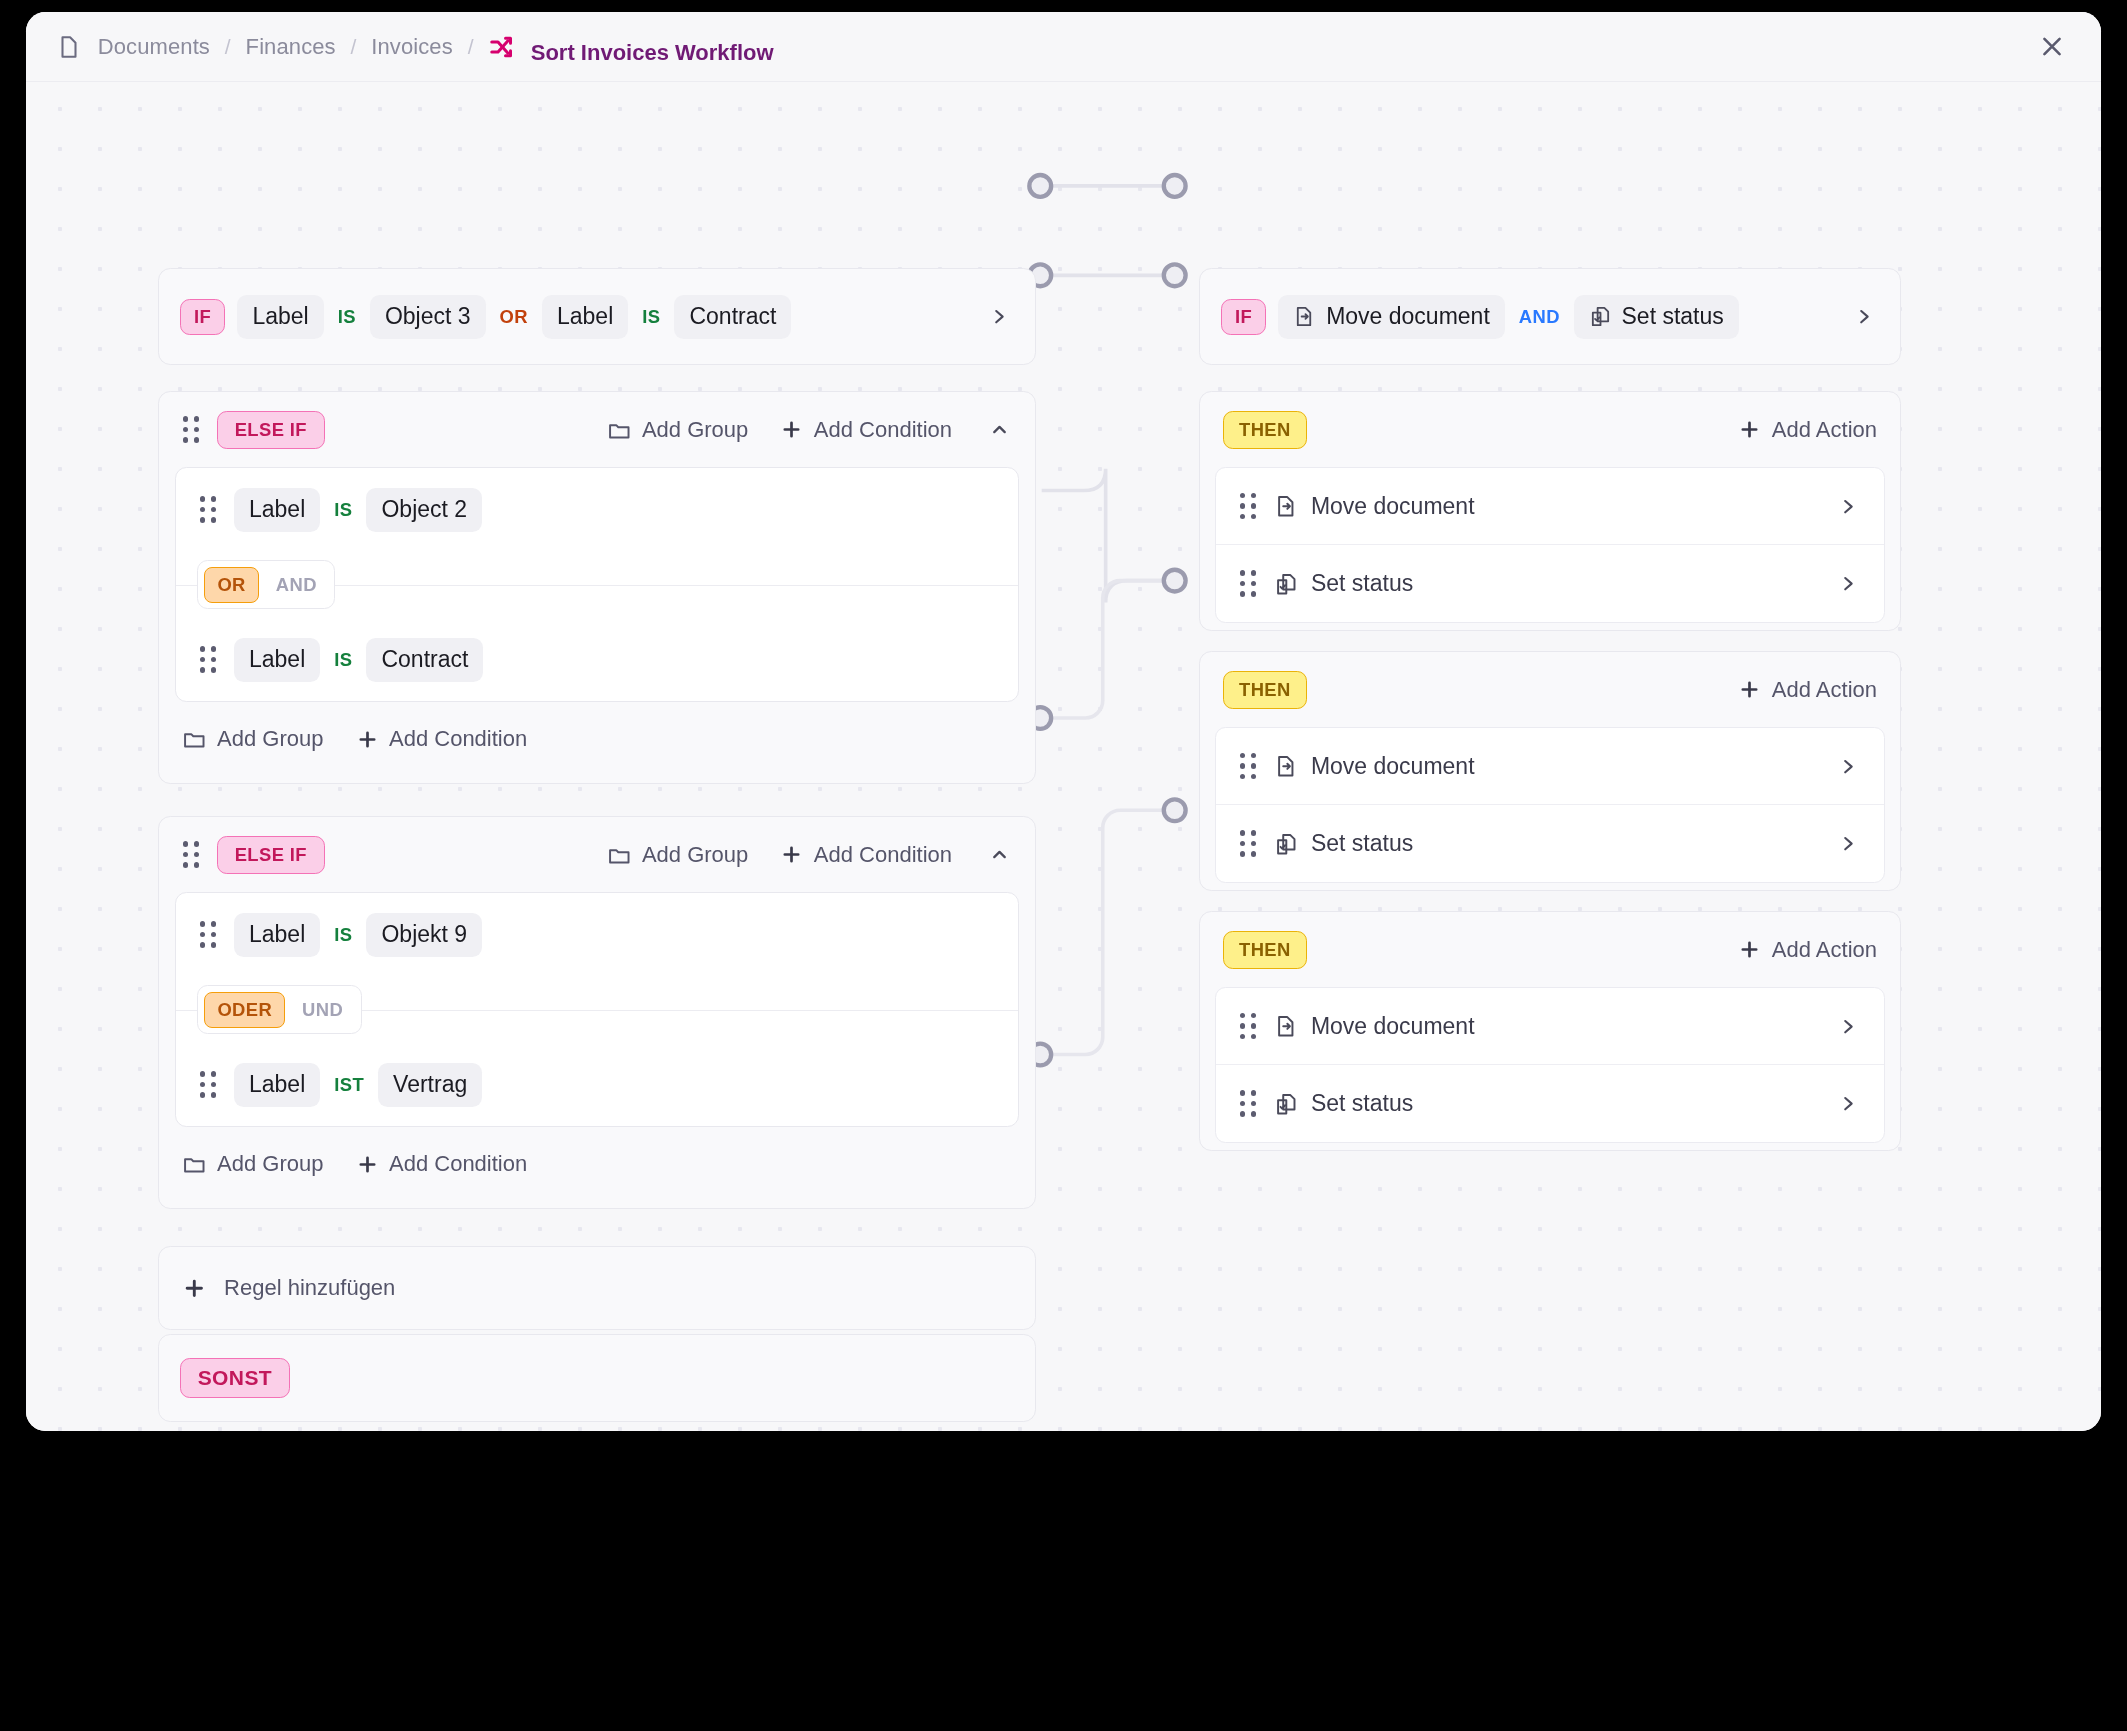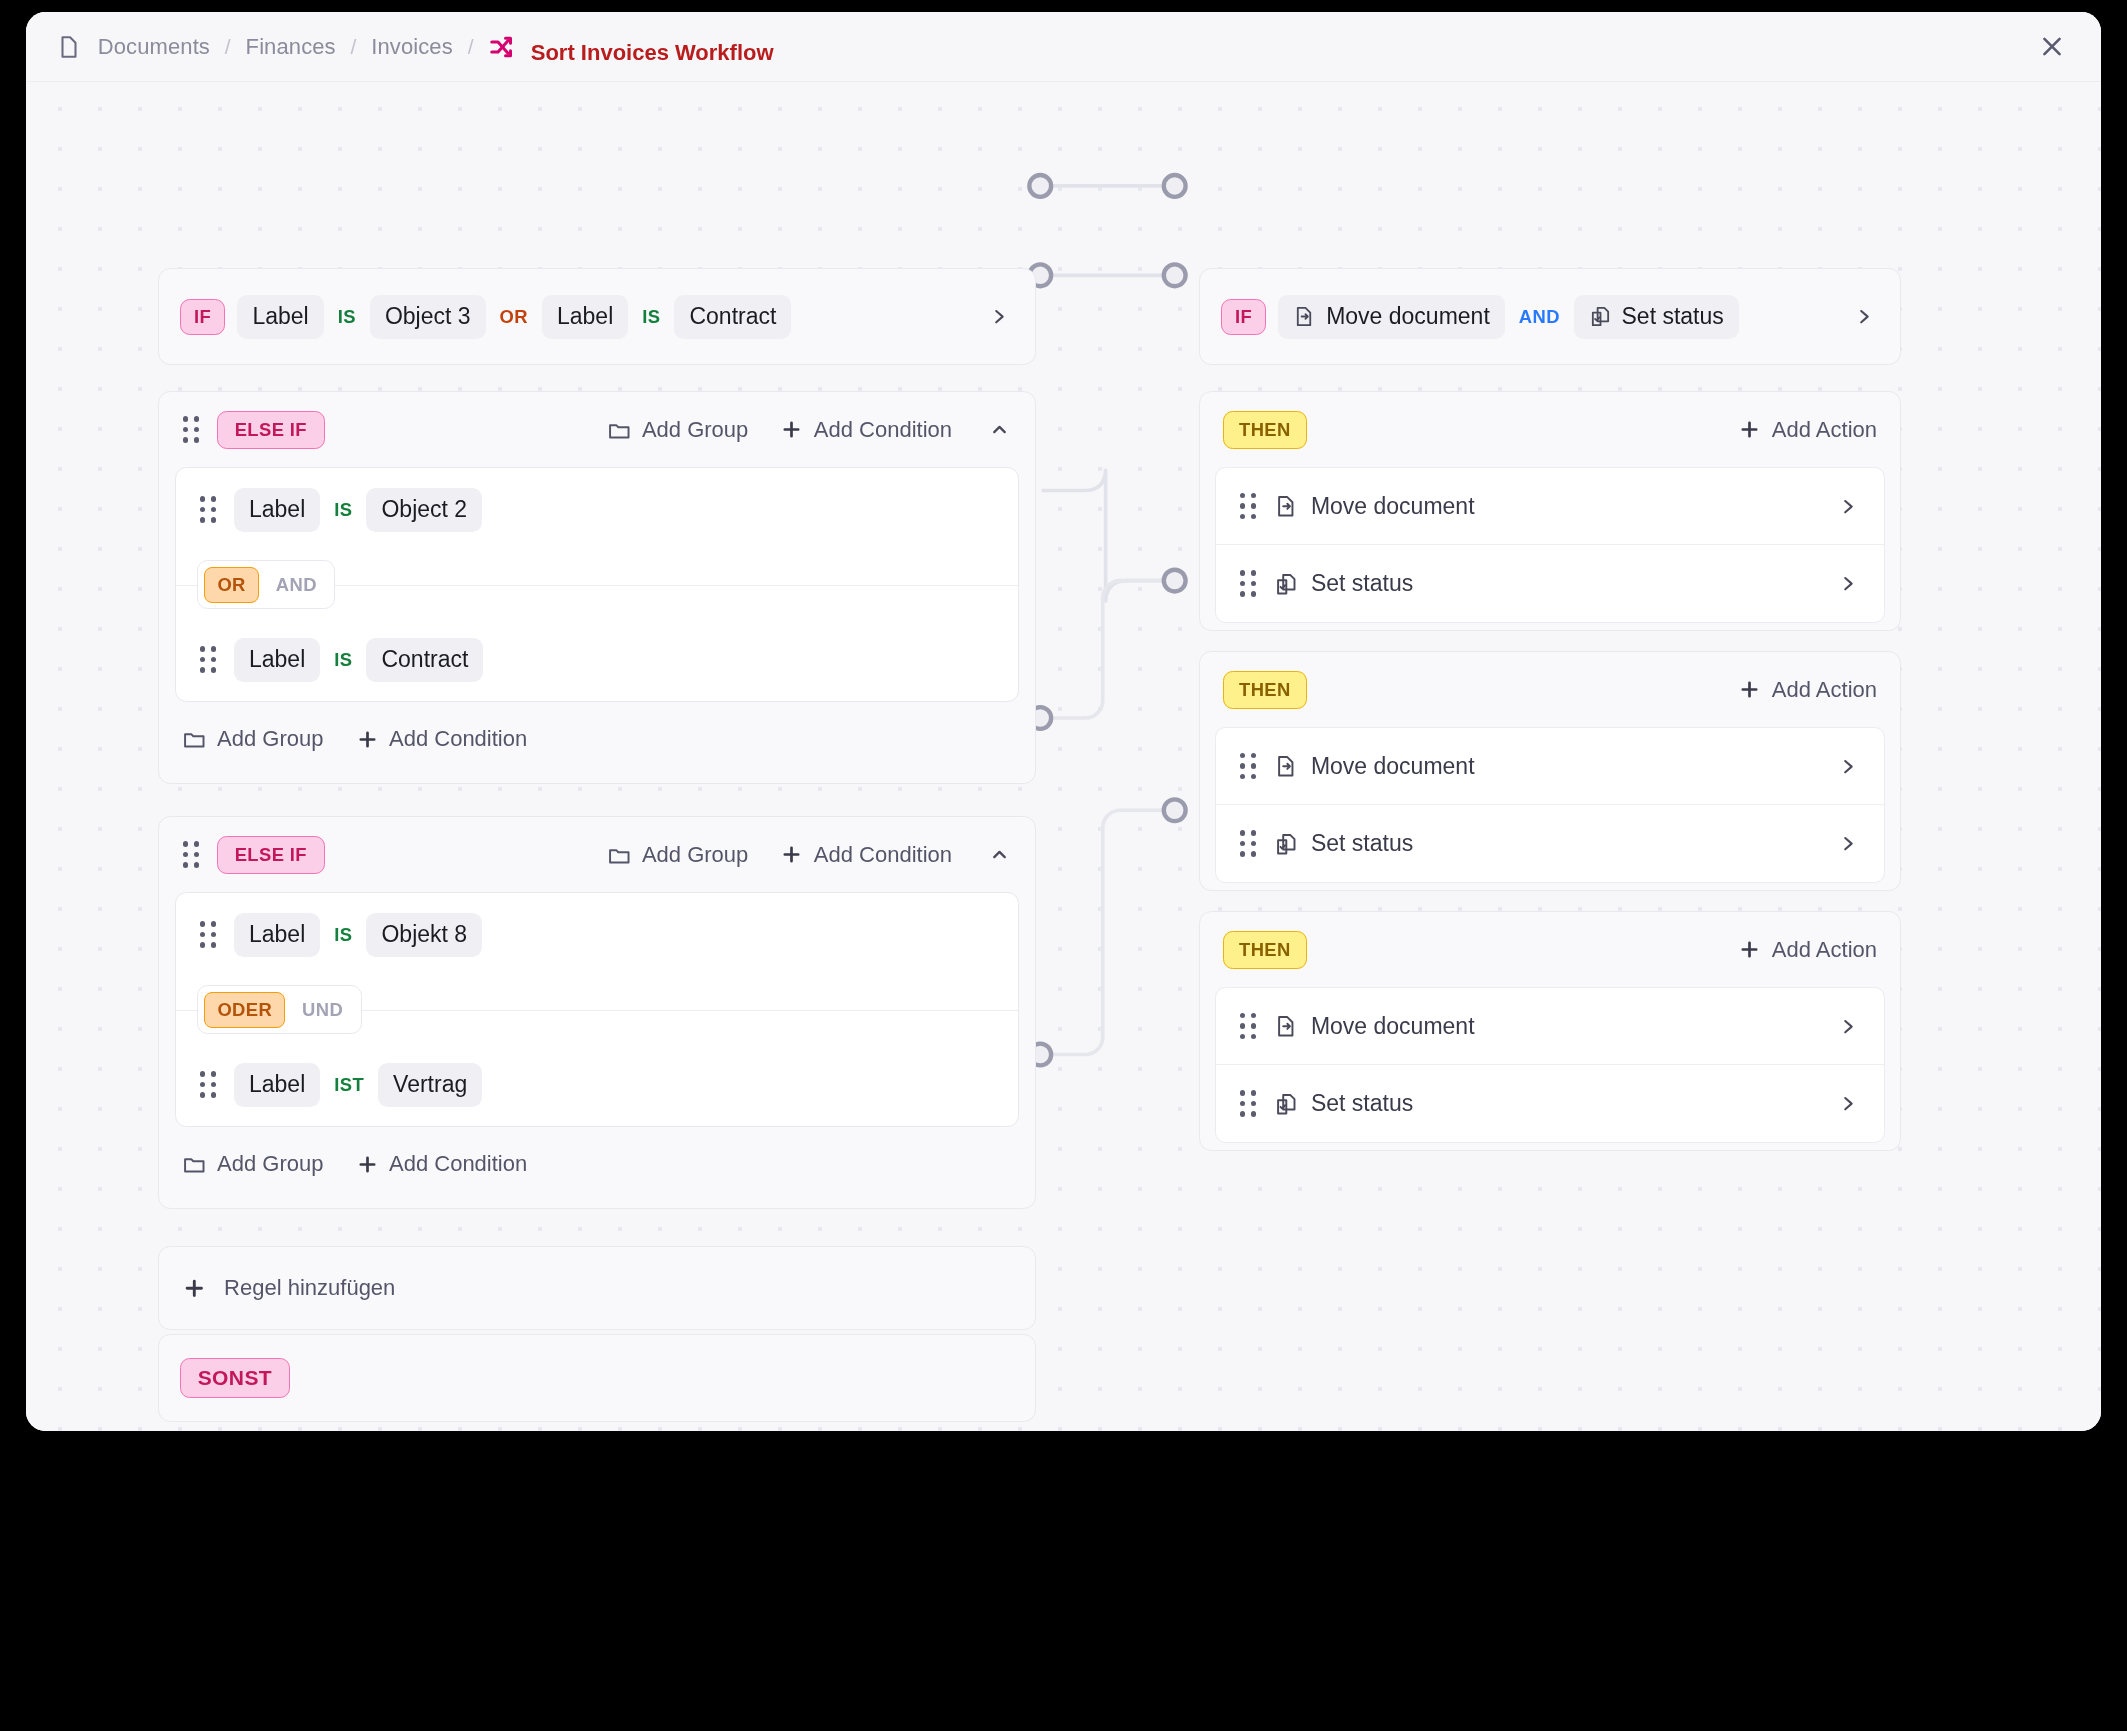--- a/index.html
+++ b/index.html
@@ -29,21 +29,21 @@
     z-index: 30;
   }
   .crumbs { display: flex; align-items: center; gap: 0; }
   .crumb-folder { margin-right: 12.3px; display: flex; align-items: center; }
   .crumb {
     font-size: 22px; color: #8b8b9c; letter-spacing: 0.1px;
     padding: 1.8px 3.5px; white-space: nowrap;
   }
   .crumb-sep { font-size: 21px; color: #c3c3d0; padding: 0 11.4px; }
   .crumb-current {
-    font-size: 22px; font-weight: 700; color: #b91c1c; white-space: nowrap; margin-top: 12px;
+    font-size: 22px; font-weight: 700; color: #701a75; white-space: nowrap; margin-top: 12px;
   }
   .wf-icon { display: flex; align-items: center; margin: 0 12.3px 0 3.5px; }
   .close-btn {
     position: absolute; right: 30px; top: 50%; transform: translateY(-50%);
     width: 39px; height: 39px; display: flex; align-items: center; justify-content: center;
     cursor: pointer;
   }
   
   .canvas {
     position: absolute; left: 0; top: 70px;
@@ -414,21 +414,21 @@
           <span class="drag">
               <i></i>
               <i></i>
               <i></i>
               <i></i>
               <i></i>
               <i></i>
             </span>
           <span class="chip">Label</span>
           <span class="op-is">IS</span>
-          <span class="chip">Objekt 8</span>
+          <span class="chip">Objekt 9</span>
         </div>
         <div class="logic-divider">
           <span class="toggle">
             <span class="toggle-on">ODER</span>
             <span class="toggle-off">UND</span>
           </span>
         </div>
         <div class="group-cond">
           <span class="drag">
               <i></i>

